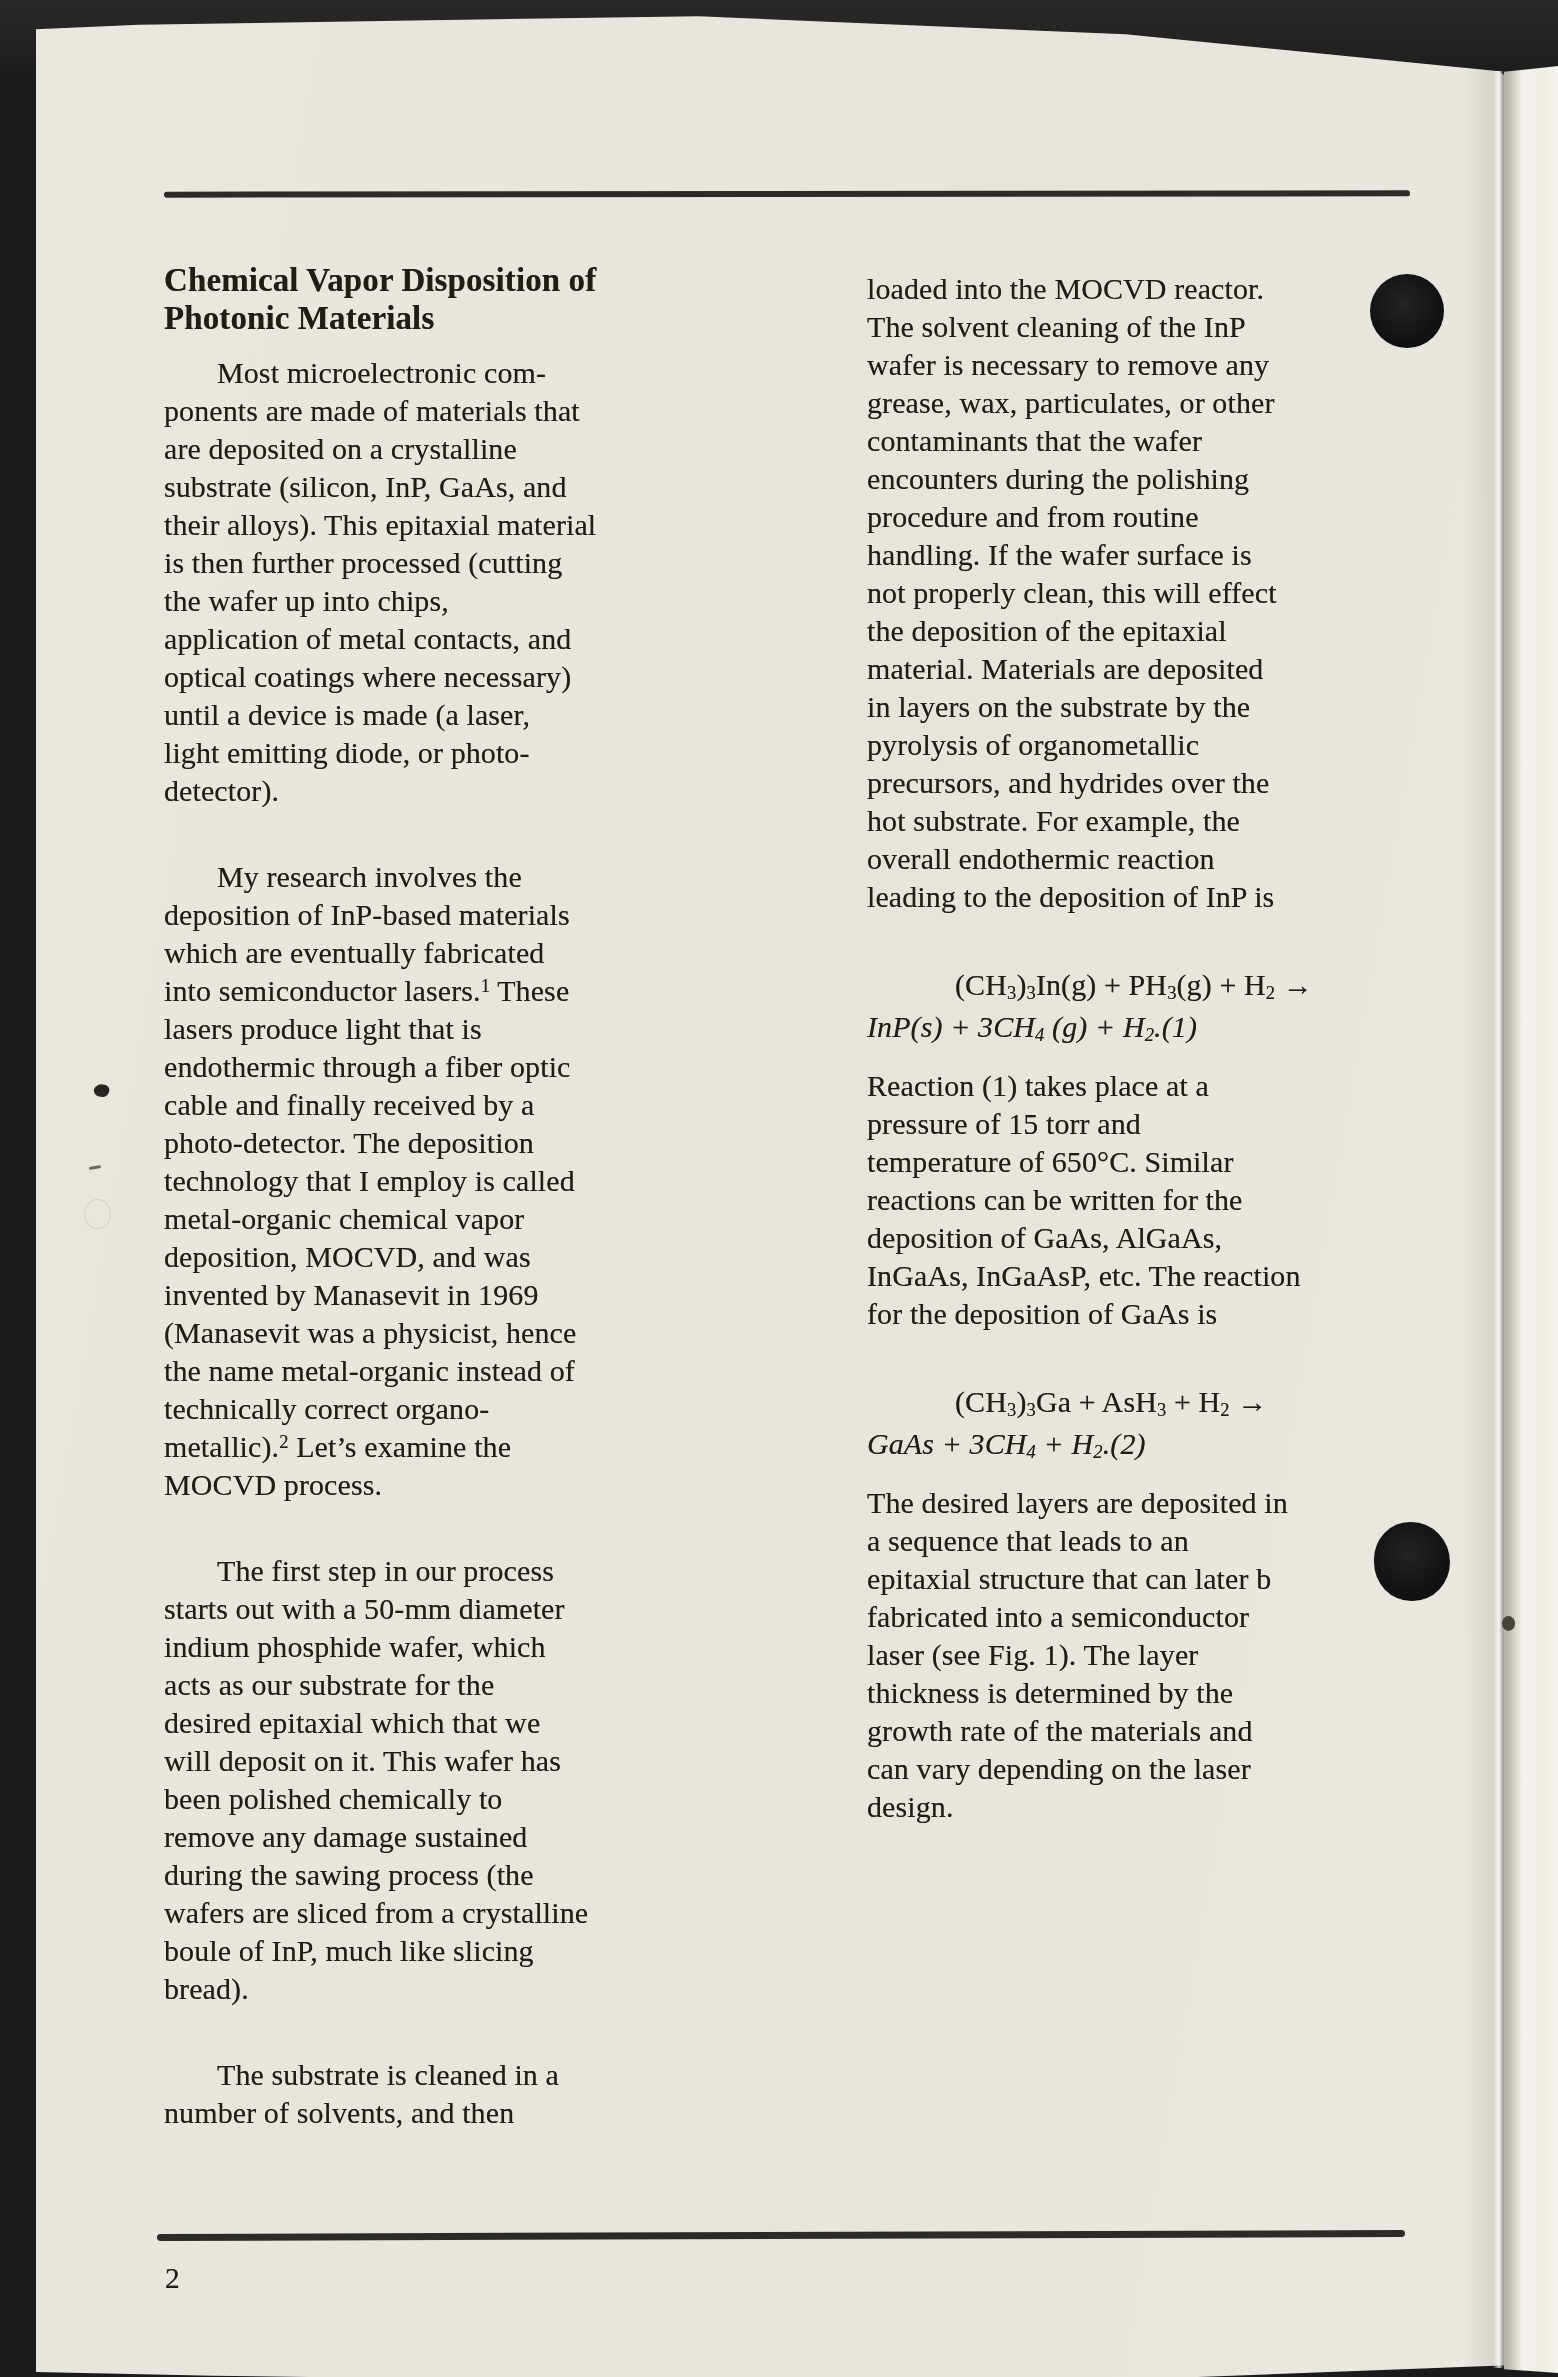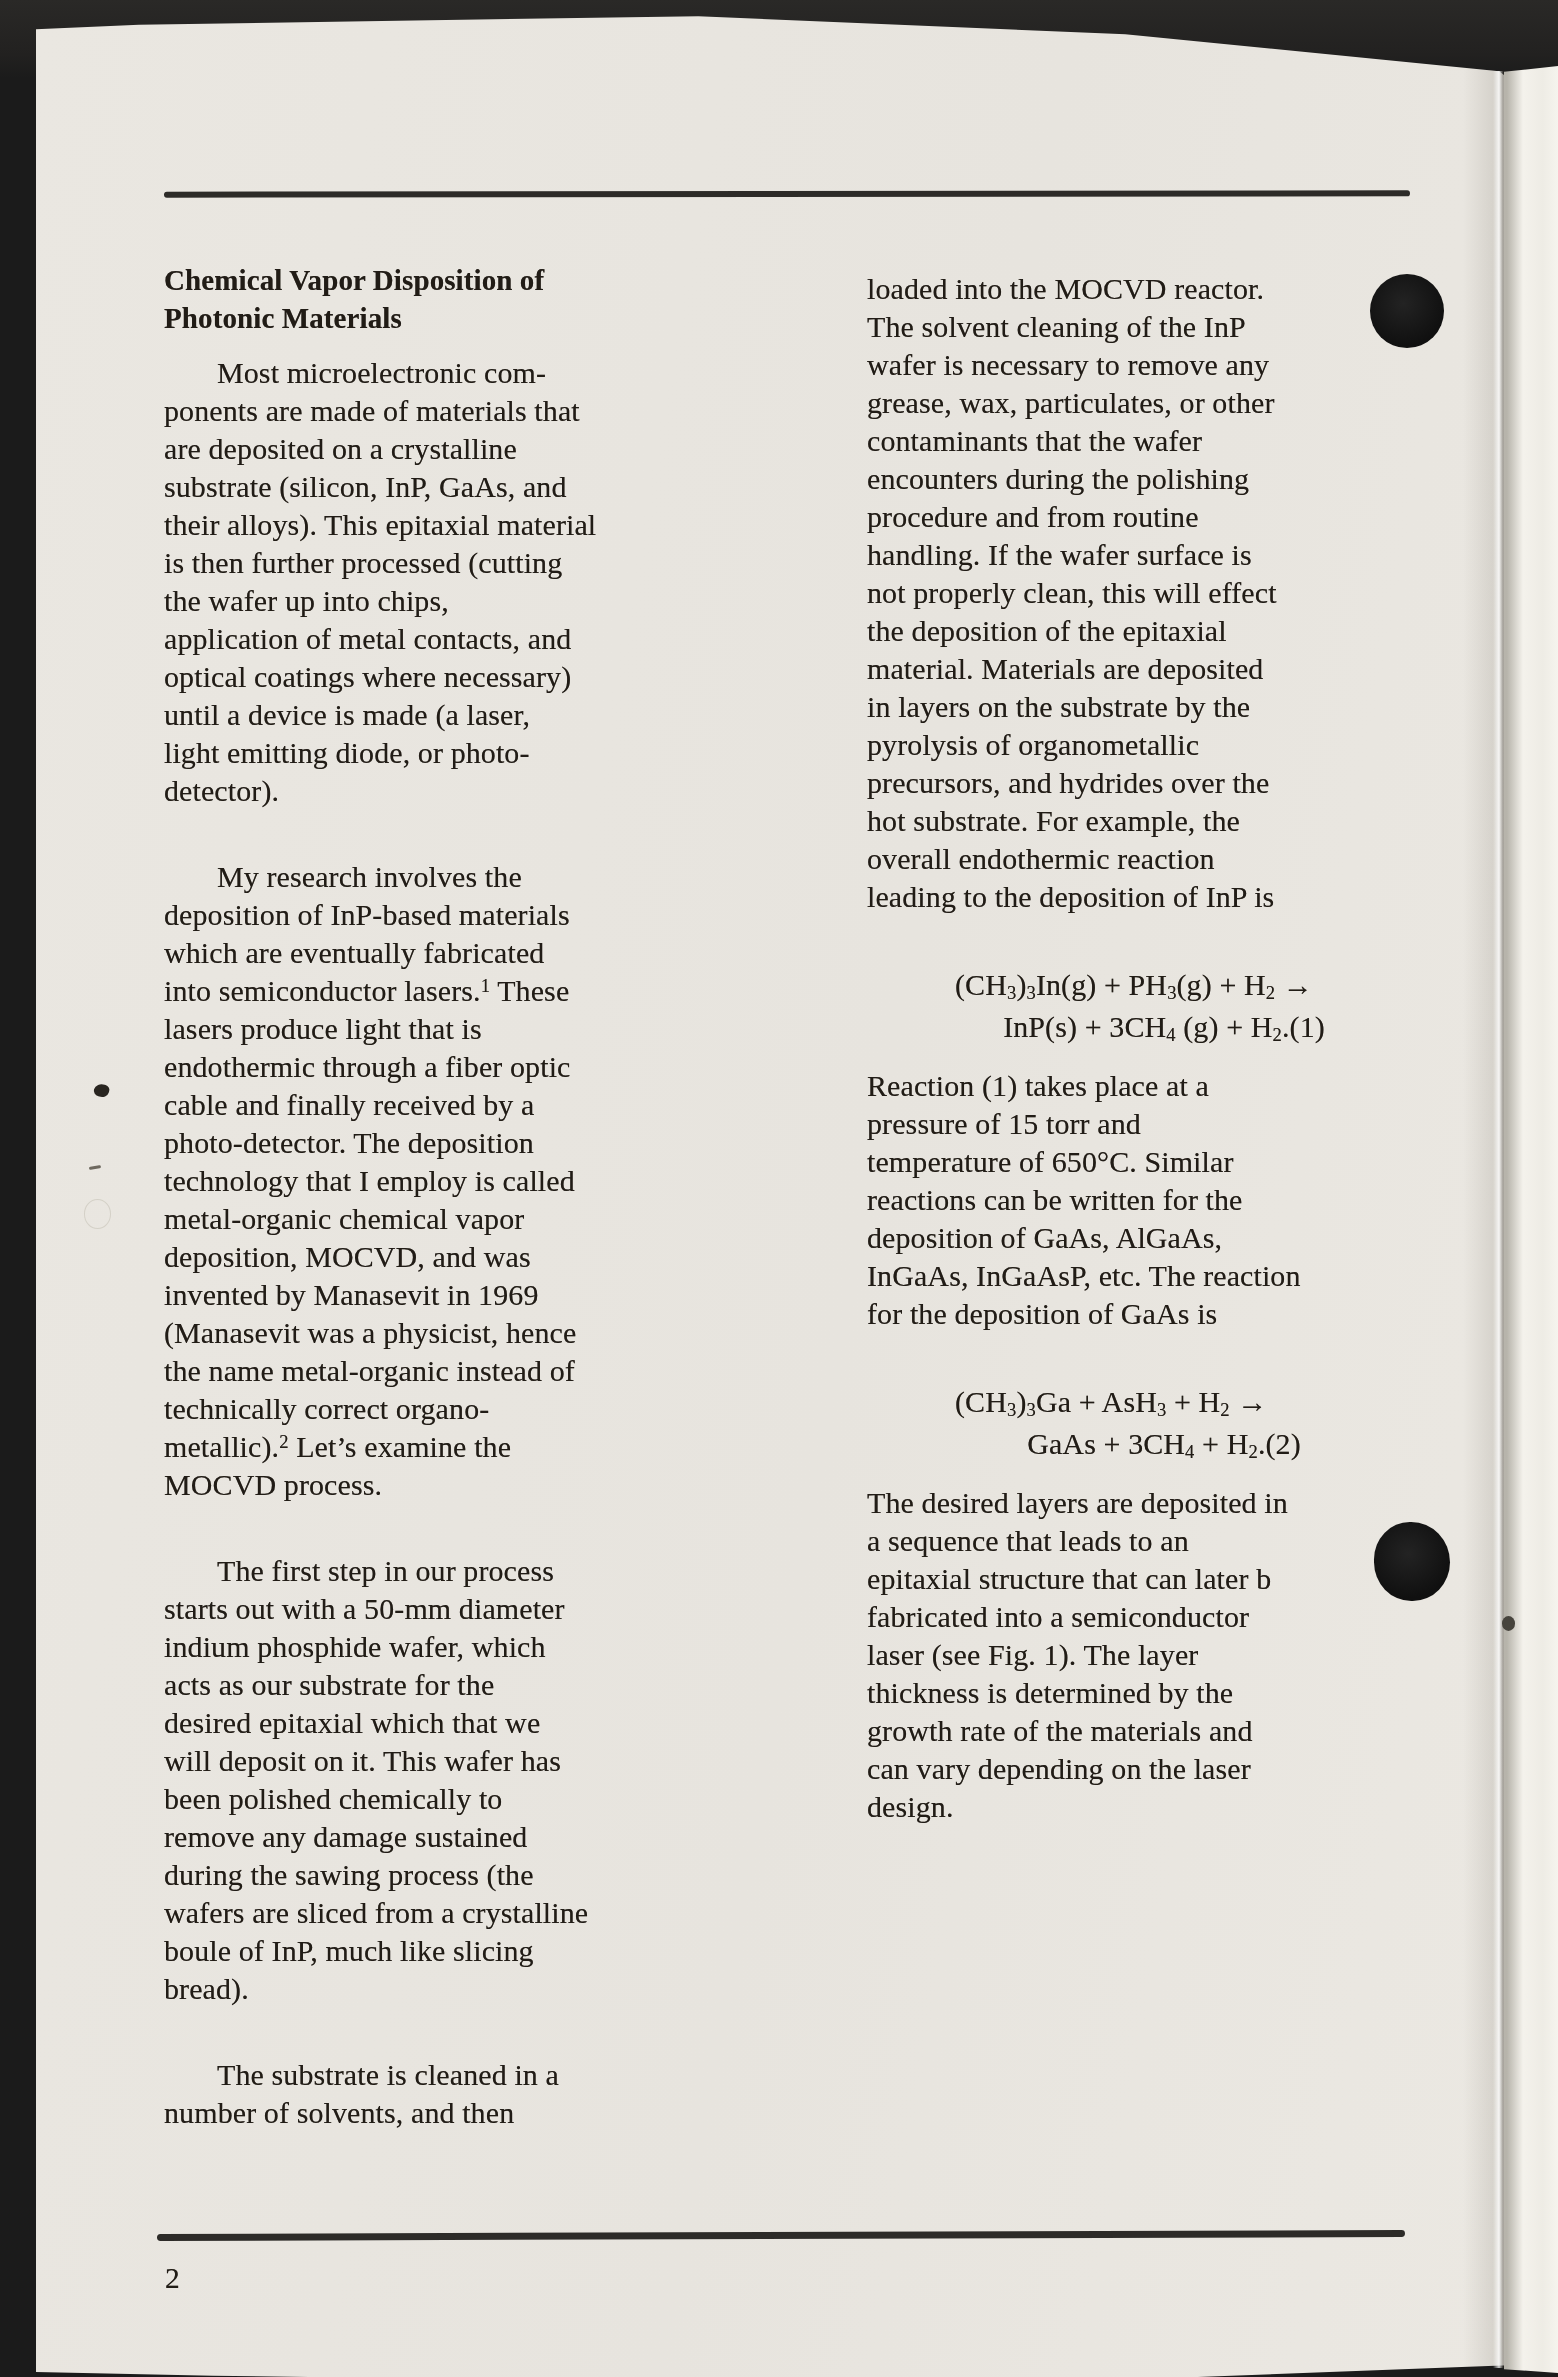--- a/index.html
+++ b/index.html
@@ -26,25 +26,25 @@
   }
   .rule { position:absolute; background:#2d2b28; }
   .rule-top    { left:128px; top:177px;  width:1246px; height:6.2px; transform:rotate(-0.06deg); border-radius:2.9px; }
   .rule-bottom { left:121px; top:2218px; width:1248px; height:7.1px; transform:rotate(-0.18deg); border-radius:3.8px; }
   .col { position:absolute; font-size:30px; line-height:38px; letter-spacing:0.1px;
          text-shadow:0 0 0.5px rgba(35,28,20,.55); }
   .col-left  { left:128px;  top:247px; width:582px; }
   .col-right { left:831px; top:256px; width:594px; }
   .line { white-space:nowrap; }
   .block { margin-bottom:48px; }
-  .block.heading { font-weight:bold; font-size:29px; margin-bottom:17px; }
+  .block.heading { font-weight:bold; font-size:33px; margin-bottom:17px; }
   .paragraph.indent-first > .line:first-child { text-indent:53px; }
   .equation { margin:33px 0 19px; line-height:42px; }
   .equation > .line:first-child { padding-left:88px; }
-  .eq-line-last { display:flex; justify-content:center; }
+  .eq-line-last { display:flex; justify-content:flex-start;font-style:italic; }
   sub { font-size:.62em; vertical-align:-0.22em; line-height:0; }
   sup { font-size:.62em; vertical-align:.5em; line-height:0; }
   .page-number { position:absolute; left:129px; top:2245px; font-size:29.5px; line-height:38px;
                  text-shadow:0 0 0.5px rgba(35,28,20,.55); }
   .hole { position:absolute; background:radial-gradient(circle at 45% 40%, #232323, #101010 70%);
           border-radius:50%; }
   .hole-1 { left:1370px; top:274px;  width:74px; height:74px; }
   .hole-2 { left:1374px; top:1522px; width:76px; height:79px; border-radius:48% 52% 50% 50%; }
   .crease-highlight {
     position:absolute; left:1493px; top:71px; width:12.4px; height:2297px;

